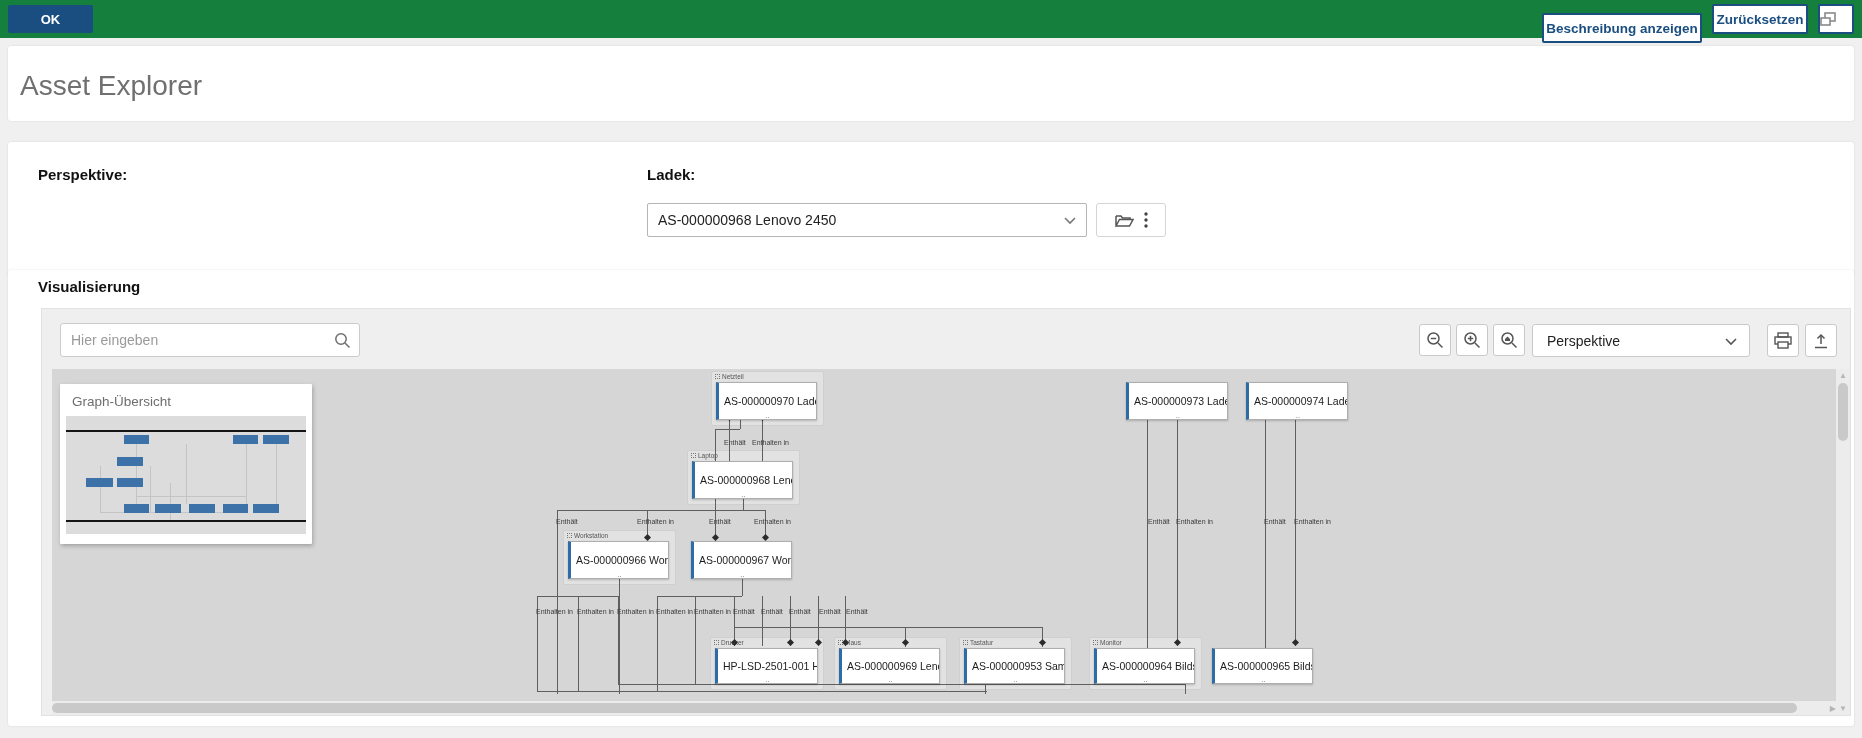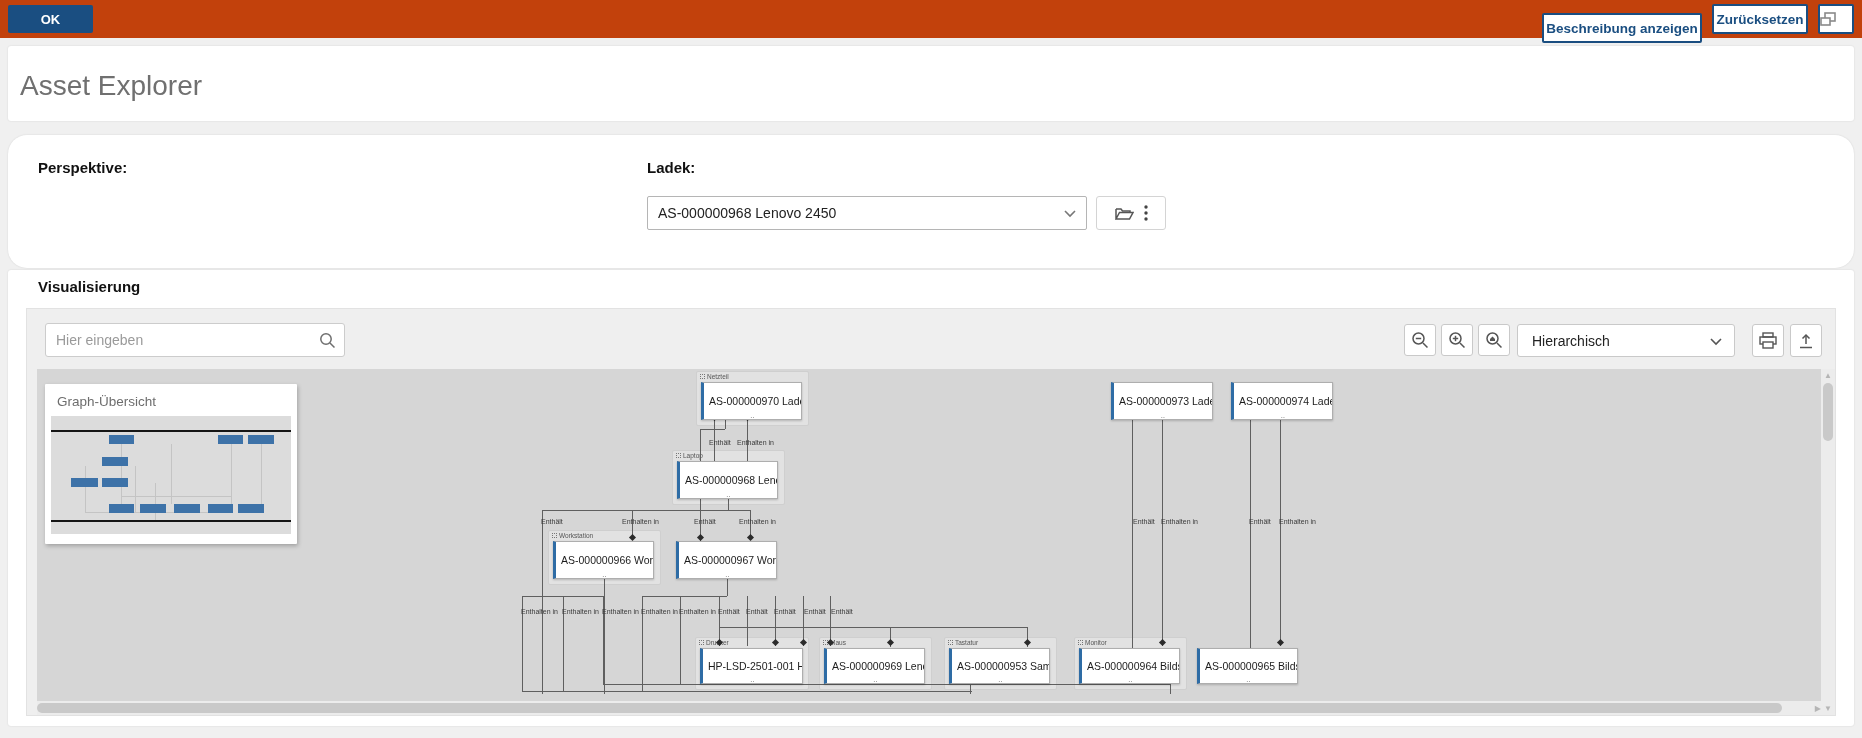--- a/index.html
+++ b/index.html
@@ -1,20 +1,20 @@
 <!DOCTYPE html>
 <html><head>
 <meta charset="utf-8">
 <style>
   * { margin:0; padding:0; box-sizing:border-box; }
   html,body { width:1862px; height:738px; background:#f0f0f0; font-family:"Liberation Sans",sans-serif; overflow:hidden; }
   #app { position:relative; width:1862px; height:738px; }
 
   
-  .topbar { position:absolute; left:0; top:0; width:1862px; height:38px; background:#c2410c; }
+  .topbar { position:absolute; left:0; top:0; width:1862px; height:38px; background:#15803d; }
   .btn-primary { position:absolute; top:5px; height:28px; background:#1a4e81; color:#fff; font-weight:bold;
                  font-size:13px; border:none; border-radius:2px; cursor:pointer; }
   .btn-outline { position:absolute; top:4px; height:30px; background:#fff; color:#1a4e81; font-weight:bold;
                  font-size:13.5px; border:2px solid #1a4e81; border-radius:2px; cursor:pointer; }
 
   
   .card { position:absolute; left:8px; width:1846px; background:#ffffff; border-radius:3px;
           box-shadow:0 0 2px rgba(0,0,0,0.12); }
   .page-title { position:absolute; left:12px; top:24px; font-size:28px; color:#707070; }
 
@@ -88,21 +88,21 @@
           <rect x="1" y="6" width="9" height="7" fill="#fff" stroke="#8a8a8a" stroke-width="1.6"></rect>
         </svg>
       </span>
     </button>
   </div>
 
   <div class="card" style="top:46px;height:75px;text-align:right;">
     <div class="page-title">Asset Explorer</div>
   </div>
 
-  <div class="card" style="top:135px;height:133px;border-radius:19px;">
+  <div class="card" style="top:142px;height:133px;">
     <div class="field-label" style="left:30px;top:24px;">Perspektive:</div>
     <div class="field-label" style="left:639px;top:24px;">Ladek:</div>
     <div class="select" style="left:639px;top:61px;width:440px;border:1px solid #b5b5b5;">
       <span>AS-000000968 Lenovo 2450</span>
       <span class="chev">
         <svg width="12" height="8" viewBox="0 0 12 8">
             <path d="M1 1 L6 6 L11 1" fill="none" stroke="#777" stroke-width="1.6"></path>
           </svg>
       </span>
     </div>
@@ -119,21 +119,21 @@
             <circle cx="2" cy="8" r="1.7" fill="#444"></circle>
             <circle cx="2" cy="14" r="1.7" fill="#444"></circle>
         </svg>
       </span>
     </div>
   </div>
 
   <div class="card" style="top:270px;height:456px;">
     <div class="field-label" style="left:30px;top:8px;">Visualisierung</div>
 
-    <div class="panel" style="left:18px; top:38px;">
+    <div class="panel" style="left:33px; top:38px;">
 
       <div class="search-wrap">
         <input type="text" placeholder="Hier eingeben" style="">
         <span style="position:absolute;right:8px;top:8px;">
           <svg width="17" height="17" viewBox="0 0 17 17">
             <circle cx="7" cy="7" r="5.2" fill="none" stroke="#6e6e6e" stroke-width="1.5"></circle>
             <line x1="11" y1="11" x2="15.5" y2="15.5" stroke="#6e6e6e" stroke-width="1.5"></line>
           </svg>
         </span>
       </div>
@@ -155,21 +155,21 @@
       </button>
       <button class="tool-btn" style="left:1451px;">
         <svg width="18" height="18" viewBox="0 0 18 18">
           <circle cx="7.5" cy="7.5" r="5.5" fill="none" stroke="#555" stroke-width="1.5"></circle>
           <line x1="12" y1="12" x2="16.5" y2="16.5" stroke="#555" stroke-width="1.5"></line>
           <path d="M5 8 L7.5 5.5 L10 8 L10 10 L5 10 Z" fill="#555"></path>
         </svg>
       </button>
 
       <div class="layout-select">
-        <span>Hierarchisch</span>
+        <span>Perspektive</span>
         <span class="chev">
           <svg width="12" height="8" viewBox="0 0 12 8">
               <path d="M1 1 L6 6 L11 1" fill="none" stroke="#555" stroke-width="1.6"></path>
             </svg>
         </span>
       </div>
 
       <button class="tool-btn" style="left:1725px;height:33px;">
         <svg width="18" height="17" viewBox="0 0 18 17">
           <rect x="4" y="1" width="10" height="4" fill="none" stroke="#555" stroke-width="1.4"></rect>

